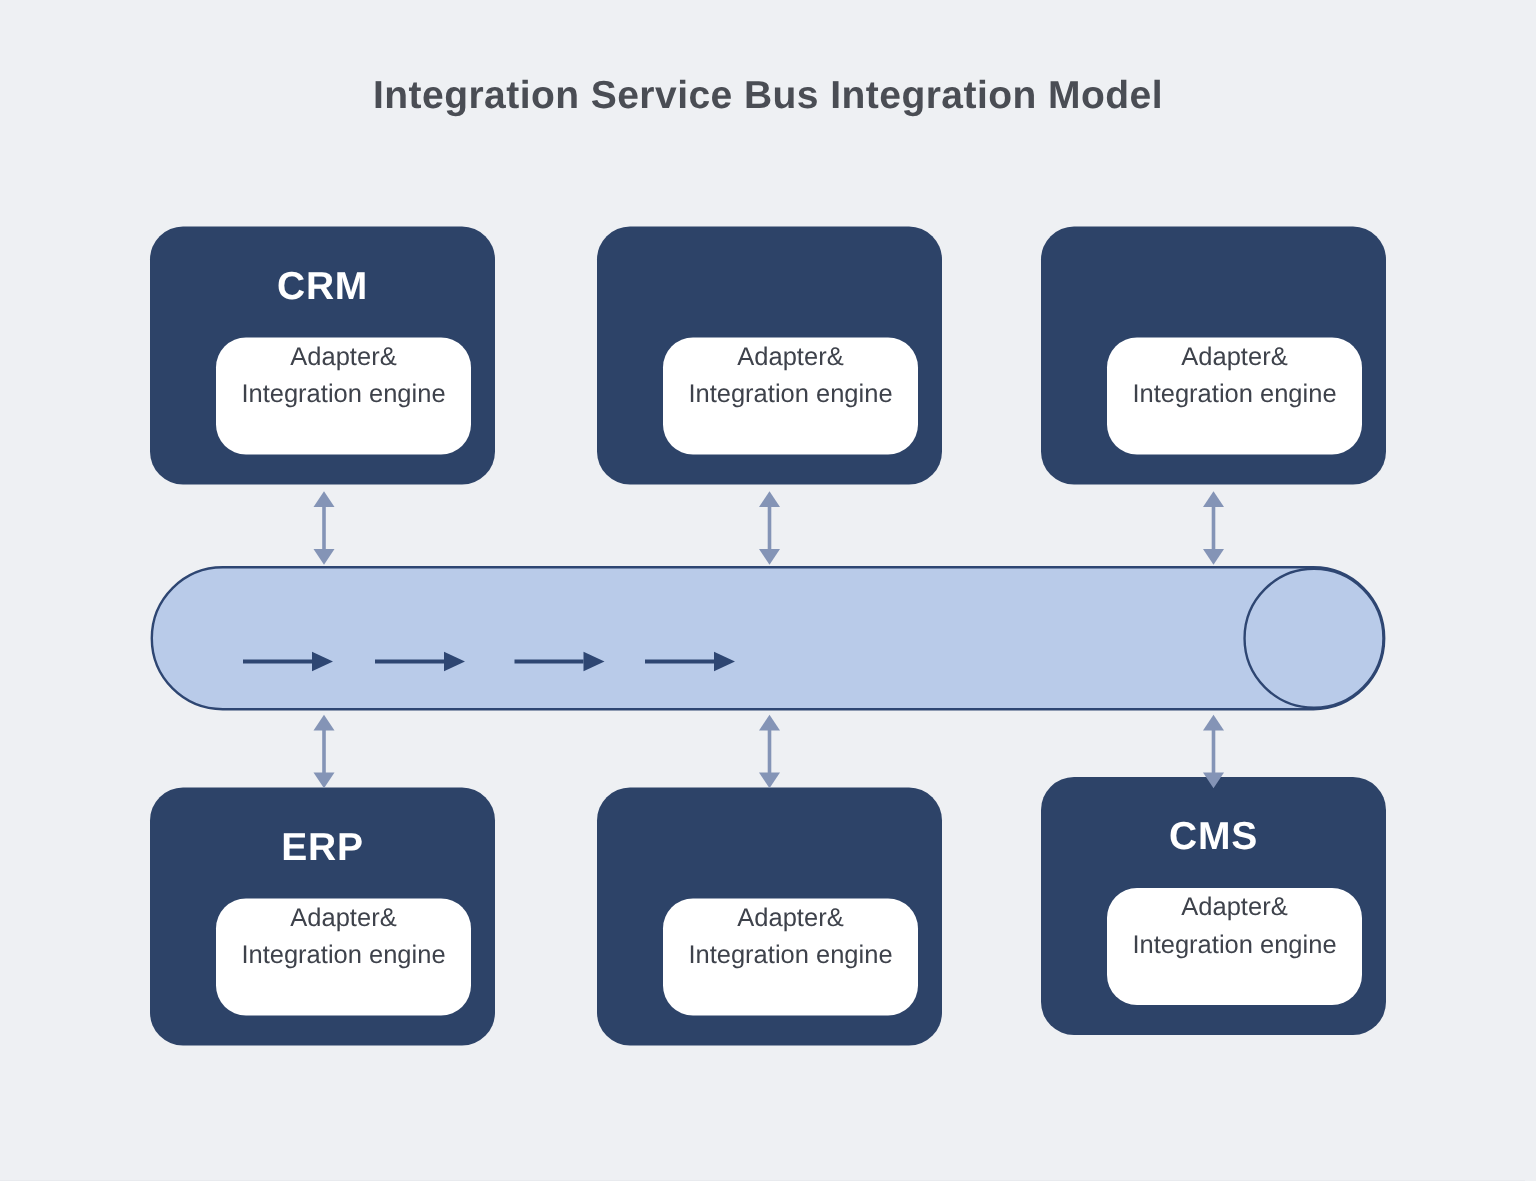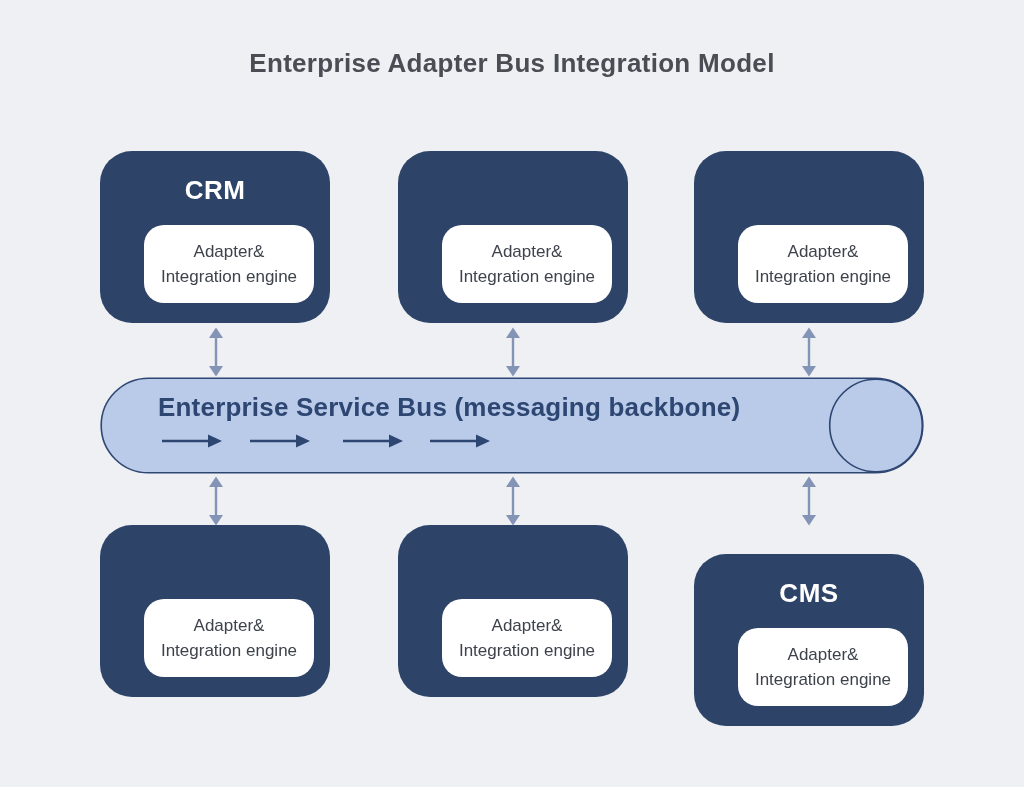--- a/index.html
+++ b/index.html
@@ -9,39 +9,39 @@
     font-family:"Liberation Sans","DejaVu Sans",sans-serif;
   }
   .title{
     position:absolute;left:0;top:48px;width:100%;margin:0;
     text-align:center;font-size:26px;font-weight:700;letter-spacing:.3px;
     color:var(--title-text,#4a4d54);
   }
   
   .node{
     position:absolute;width:230px;height:172px;
-    background:var(--node-fill,#2d4368);border-radius:32px;
+    background:var(--node-fill,#2d4368);border-radius:22px;
   }
   .node-label{
     margin-top:24px;text-align:center;
     font-size:26px;font-weight:700;letter-spacing:.5px;
     color:var(--node-text,#ffffff);
   }
   .node-inner{
     position:absolute;left:16px;right:16px;top:74px;height:78px;
     background:var(--inner-fill,#ffffff);border-radius:20px;
-    display:flex;align-items:center;justify-content:center;margin-left:28px;
+    display:flex;align-items:flex-start;justify-content:center;margin-left:28px;
   }
   .inner-text{
     font-size:17px;line-height:25px;font-weight:500;
     color:var(--inner-text,#3e424b);
     text-align:center;white-space:pre-line;
   }
   .n0{left:100px;top:151px}.n1{left:398px;top:151px}.n2{left:694px;top:151px}
-  .n3{left:100px;top:525px}.n4{left:398px;top:525px}.n5{left:694px;top:554px}
+  .n3{left:100px;top:525px}.n4{left:398px;top:525px}.n5{left:694px;top:518px}
   
   .bus{position:absolute;left:100px;top:377px;width:824px;height:97px;}
   .bus svg{position:absolute;left:0;top:0;}
   .bus-shape{fill:var(--bus-fill,#b9cbe9);stroke:var(--bus-stroke,#2e4672);stroke-width:1.6;}
   .bus-endcap{fill:none;stroke:var(--bus-stroke,#2e4672);stroke-width:1.6;}
   .flow-arrow line{stroke:var(--bus-stroke,#2e4672);stroke-width:2.6;}
   .flow-arrow polygon{fill:var(--bus-stroke,#2e4672);}
   .bus-label{
     position:absolute;left:58px;top:15px;
     font-size:26px;font-weight:700;letter-spacing:.2px;
@@ -52,21 +52,21 @@
   .connector line{stroke:var(--connector,#8494b6);stroke-width:2.4;}
   .connector polygon{fill:var(--connector,#8494b6);}
   .c-crm{left:206px;top:327px}.c-plm{left:503px;top:327px}.c-hrms{left:799px;top:327px}
   .c-erp{left:206px;top:476px}.c-scm{left:503px;top:476px}.c-cms{left:799px;top:476px}
 </style>
 </head>
 <body>
 
 <div class="canvas">
 
-  <h1 class="title">Enterprise Adapter Bus Integration Model</h1>
+  <h1 class="title">Integration Service Bus Integration Model</h1>
 
   <div class="node n0">
     <div class="node-label">CRM</div>
     <div class="node-inner">
       <div class="inner-text">Adapter&amp;
 Integration engine</div>
     </div>
   </div>
   <div class="node n1">
     <div class="node-inner">
@@ -75,20 +75,21 @@
     </div>
   </div>
   <div class="node n2">
     <div class="node-inner">
       <div class="inner-text">Adapter&amp;
 Integration engine</div>
     </div>
   </div>
 
   <div class="node n3">
+    <div class="node-label">ERP</div>
     <div class="node-inner">
       <div class="inner-text">Adapter&amp;
 Integration engine</div>
     </div>
   </div>
   <div class="node n4">
     <div class="node-inner">
       <div class="inner-text">Adapter&amp;
 Integration engine</div>
     </div>
@@ -115,21 +116,20 @@
       </g>
       <g class="flow-arrow">
         <line x1="243" y1="64" x2="289" y2="64"></line>
         <polygon points="289,57.5 289,70.5 303,64"></polygon>
       </g>
       <g class="flow-arrow">
         <line x1="330" y1="64" x2="376" y2="64"></line>
         <polygon points="376,57.5 376,70.5 390,64"></polygon>
       </g>
     </svg>
-    <div class="bus-label">Enterprise Service Bus (messaging backbone)</div>
   </div>
 
   <svg class="connector c-crm" viewBox="0 0 20 50">
     <line x1="10" y1="9" x2="10" y2="41"></line>
     <polygon points="10,0.5 3,11 17,11"></polygon>
     <polygon points="10,49.5 3,39 17,39"></polygon>
   </svg>
   <svg class="connector c-plm" viewBox="0 0 20 50">
     <line x1="10" y1="9" x2="10" y2="41"></line>
     <polygon points="10,0.5 3,11 17,11"></polygon>

